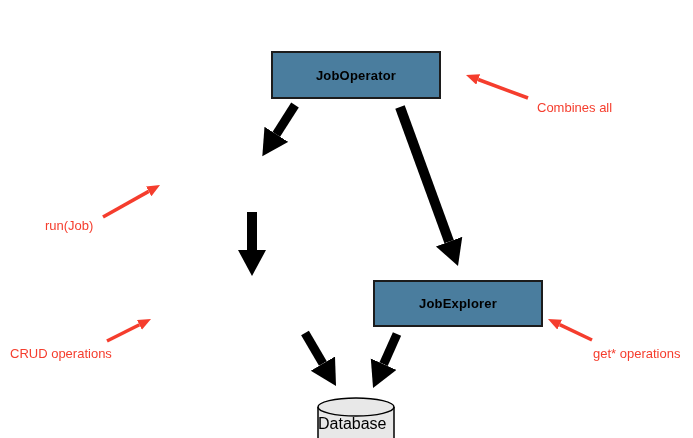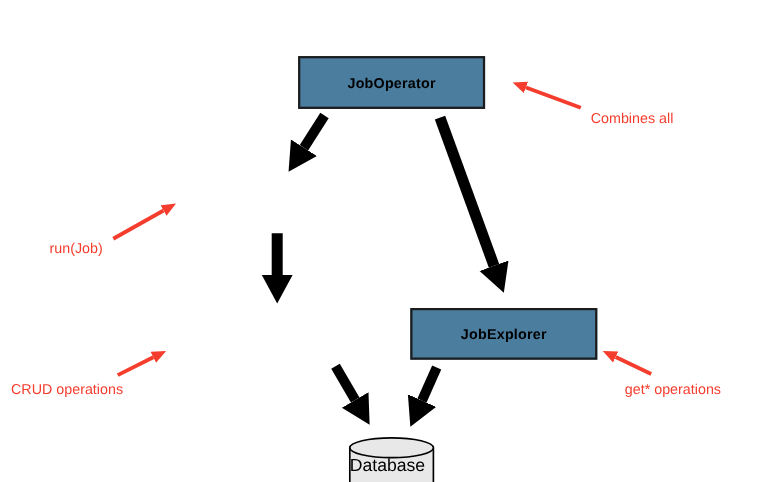--- a/index.html
+++ b/index.html
@@ -90,20 +90,20 @@
 
   <div class="node" style="left:373px;top:246px;width:170px;height:47px;">
     <span>JobExplorer</span>
   </div>
 
   <div class="db-label">Database</div>
 
   <div class="annotation" style="left:537px;top:66px;text-align:center;">Combines all</div>
   <div class="annotation" style="left:45px;top:184px;text-align:center;">run(Job)</div>
   <div class="annotation" style="left:10px;top:312px;text-align:center;">CRUD operations</div>
-  <div class="annotation" style="left:568px;top:312px;">get* operations</div>
+  <div class="annotation" style="left:593px;top:312px;">get* operations</div>
 
   <div class="corner-mark">
     <span class="m1"></span>
     <span class="m2"></span>
   </div>
 
 </div>
 
 </body></html>

